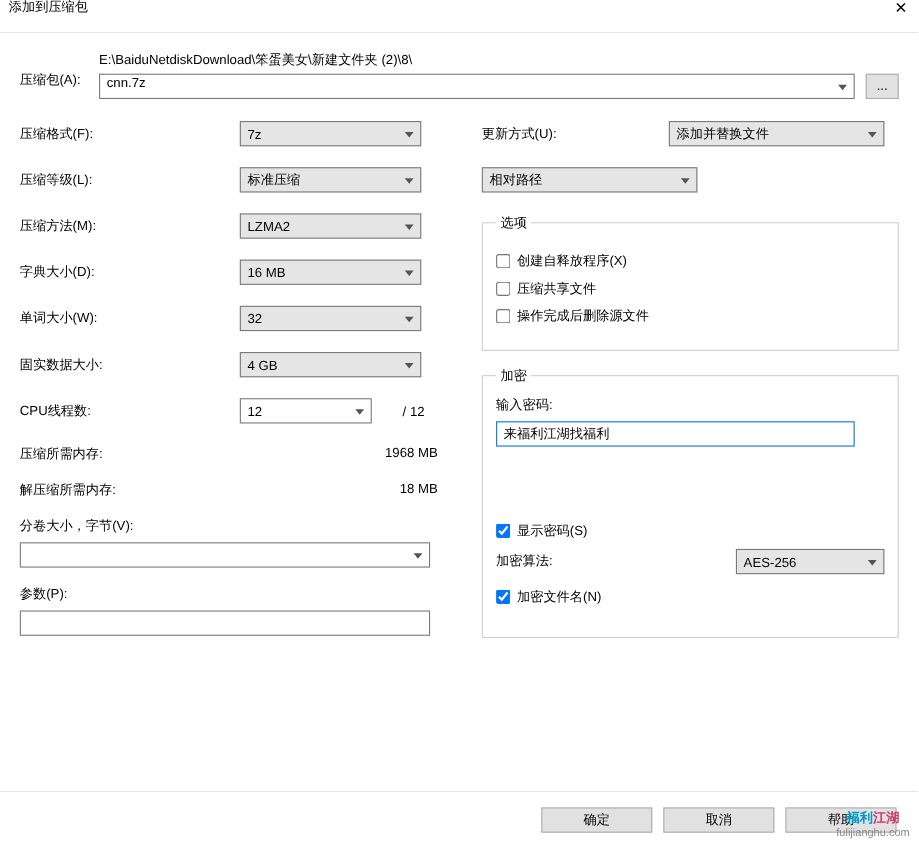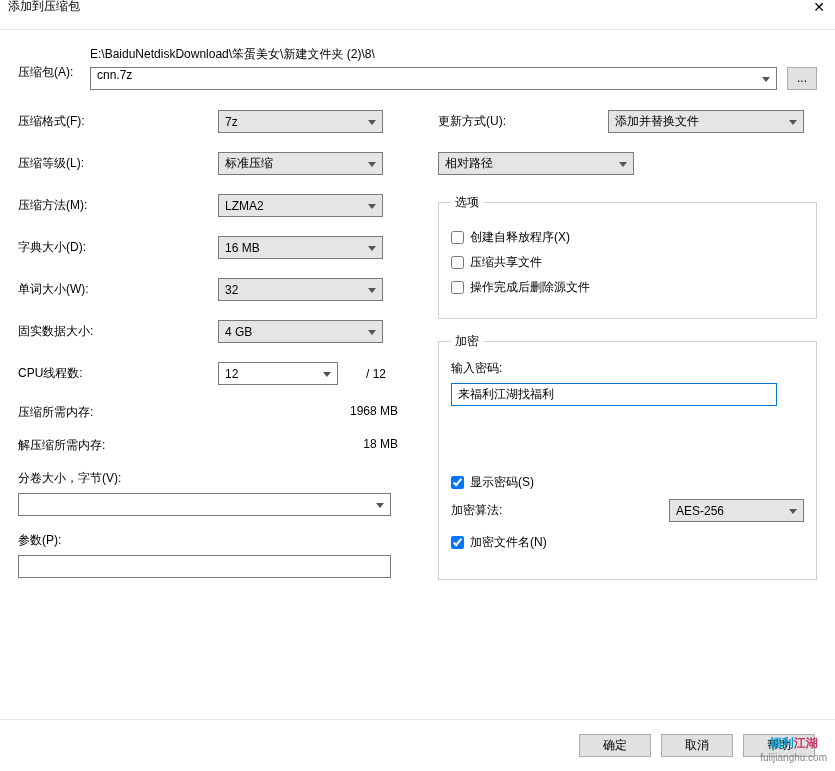--- a/index.html
+++ b/index.html
@@ -33,21 +33,21 @@
   fieldset { border: 1px solid #d0d0d0; padding: 10px 12px 14px 12px; margin-bottom: 14px; }
   legend { padding: 0 4px; font-size: 12px; }
   .cb-row { display: flex; align-items: center; gap: 6px; margin: 8px 0; }
   .cb-row input[type=checkbox] { width: 13px; height: 13px; }
   .pw-label { margin-bottom: 6px; display: block; }
   .pw-input { width: 326px; height: 23px; border: 1px solid #0078d7; padding: 0 6px; background: #fff; }
   .enc-gap { height: 60px; }
   .enc-row { display: flex; align-items: center; justify-content: space-between; margin-bottom: 12px; }
   .text-input { width: 373px; height: 23px; border: 1px solid #7a7a7a; padding: 0 6px; background: #fff; }
   .bottom-bar { position: absolute; bottom: 0; left: 0; right: 0; height: 52px; border-top: 1px solid #e5e5e5; display: flex; justify-content: flex-end; align-items: center; gap: 10px; padding-right: 20px; }
-  .btn { width: 72px; height: 23px; background: #e1e1e1; border: 1px solid #adadad; text-align: center; line-height: 21px; cursor: pointer; }
+  .btn { width: 101px; height: 23px; background: #e1e1e1; border: 1px solid #adadad; text-align: center; line-height: 21px; cursor: pointer; }
   .watermark { position: absolute; right: 8px; bottom: 8px; text-align: center; pointer-events: none; }
   .watermark .w1 { font-size: 15px; font-weight: bold; }
   .watermark .w1 .a { color: #0099cc; }
   .watermark .w1 .b { color: #cc3366; }
   .watermark .w2 { font-size: 10px; color: #888; }
 </style>
 </head>
 <body>
 
 <div class="titlebar">

